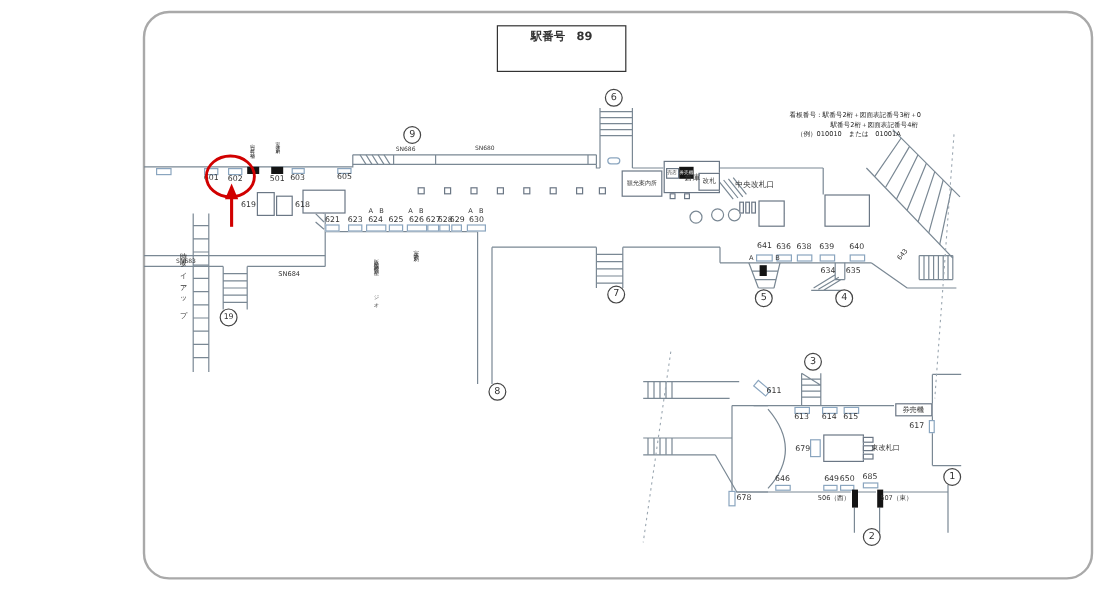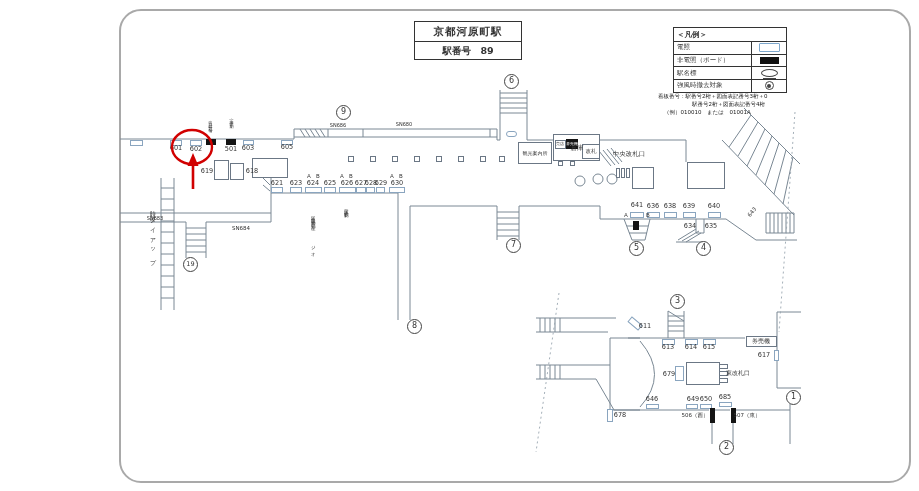--- a/index.html
+++ b/index.html
@@ -229,51 +229,23 @@
       <div class="circ" style="left: 696px; top: 241px;">4</div>
       <div class="circ" style="left: 629px; top: 241px;">5</div>
       <div class="circ" style="left: 504px; top: 74px;">6</div>
       <div class="circ" style="left: 506px; top: 238px;">7</div>
       <div class="circ" style="left: 407px; top: 319px;">8</div>
       <div class="circ" style="left: 336px; top: 105px;">9</div>
       <div class="circ" style="left: 183px; top: 257px; font-size: 6.5px;">19</div>
     </div>
 
   <div class="title-box">
-    <div class="title-row1">京都河原町駅</div>
     <div class="title-row2">駅番号　89</div>
   </div>
 
-  <div class="legend">
-    <div class="legend-header">＜凡例＞</div>
-    <div class="legend-row">
-      <div class="legend-label">電照</div>
-      <div class="legend-sym">
-          <div class="sym-lit"></div>
-        </div>
-    </div>
-    <div class="legend-row">
-      <div class="legend-label">非電照（ボード）</div>
-      <div class="legend-sym">
-          <div class="sym-unlit"></div>
-        </div>
-    </div>
-    <div class="legend-row">
-      <div class="legend-label">駅名標</div>
-      <div class="legend-sym">
-          <div class="sym-sign"></div>
-        </div>
-    </div>
-    <div class="legend-row">
-      <div class="legend-label">強風時撤去対象</div>
-      <div class="legend-sym">
-          <div class="sym-wind"></div>
-        </div>
-    </div>
-  </div>
 
   <div class="note" style="left:658px;top:92px">看板番号：駅番号2桁＋図面表記番号3桁＋0</div>
   <div class="note" style="left:692px;top:100px">駅番号2桁＋図面表記番号4桁</div>
   <div class="note" style="left:664px;top:108px">（例）010010　または　01001A</div>
 
   <svg class="anno" width="919" height="491" viewBox="0 0 919 491">
     <ellipse cx="192" cy="147" rx="20" ry="17" fill="none" stroke="#d10000" stroke-width="2.4"></ellipse>
     <path d="M193,189 V164" stroke="#d10000" stroke-width="2.6" fill="none"></path>
     <polygon points="187.5,166 198.5,166 193,153" fill="#d10000"></polygon>
   </svg>

